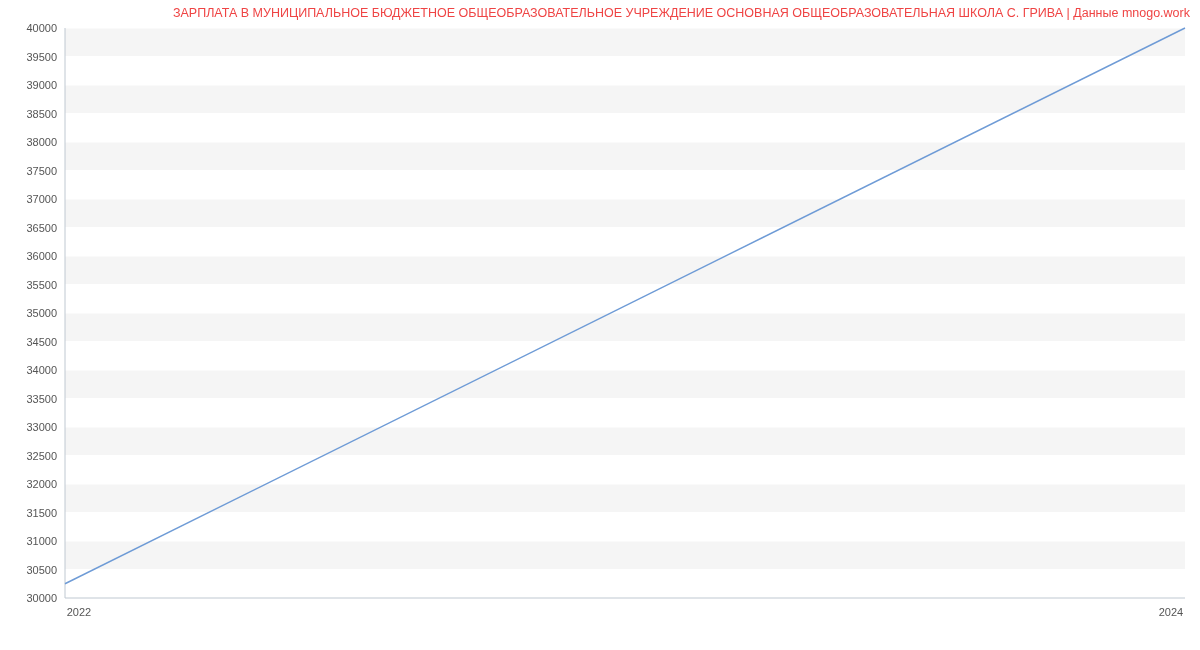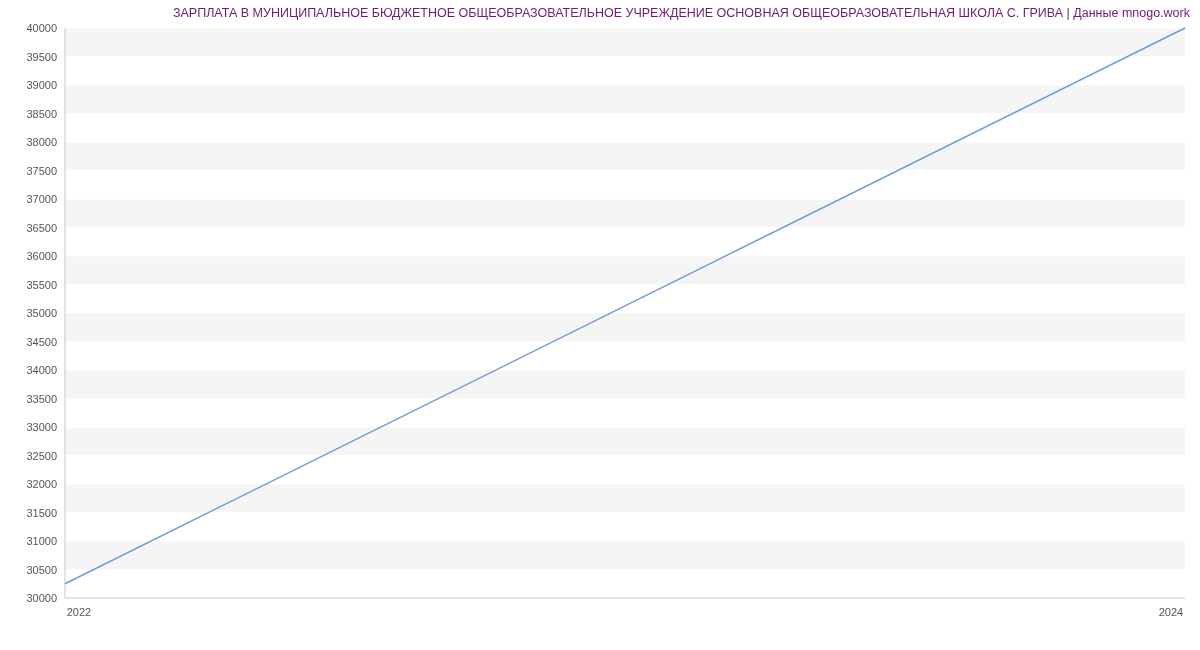--- a/index.html
+++ b/index.html
@@ -14,21 +14,21 @@
   .container {
     position: relative;
     width: 1200px;
     height: 650px;
   }
   .title {
     position: absolute;
     top: 6px;
     right: 10px;
     font-size: 12.5px;
-    color: #701a75;
+    color: #ef4444;
     white-space: nowrap;
   }
   .plot {
     position: absolute;
     left: 65px;
     top: 28px;
     width: 1120px;
     height: 570px;
   }
   .plot svg { display:block; }

